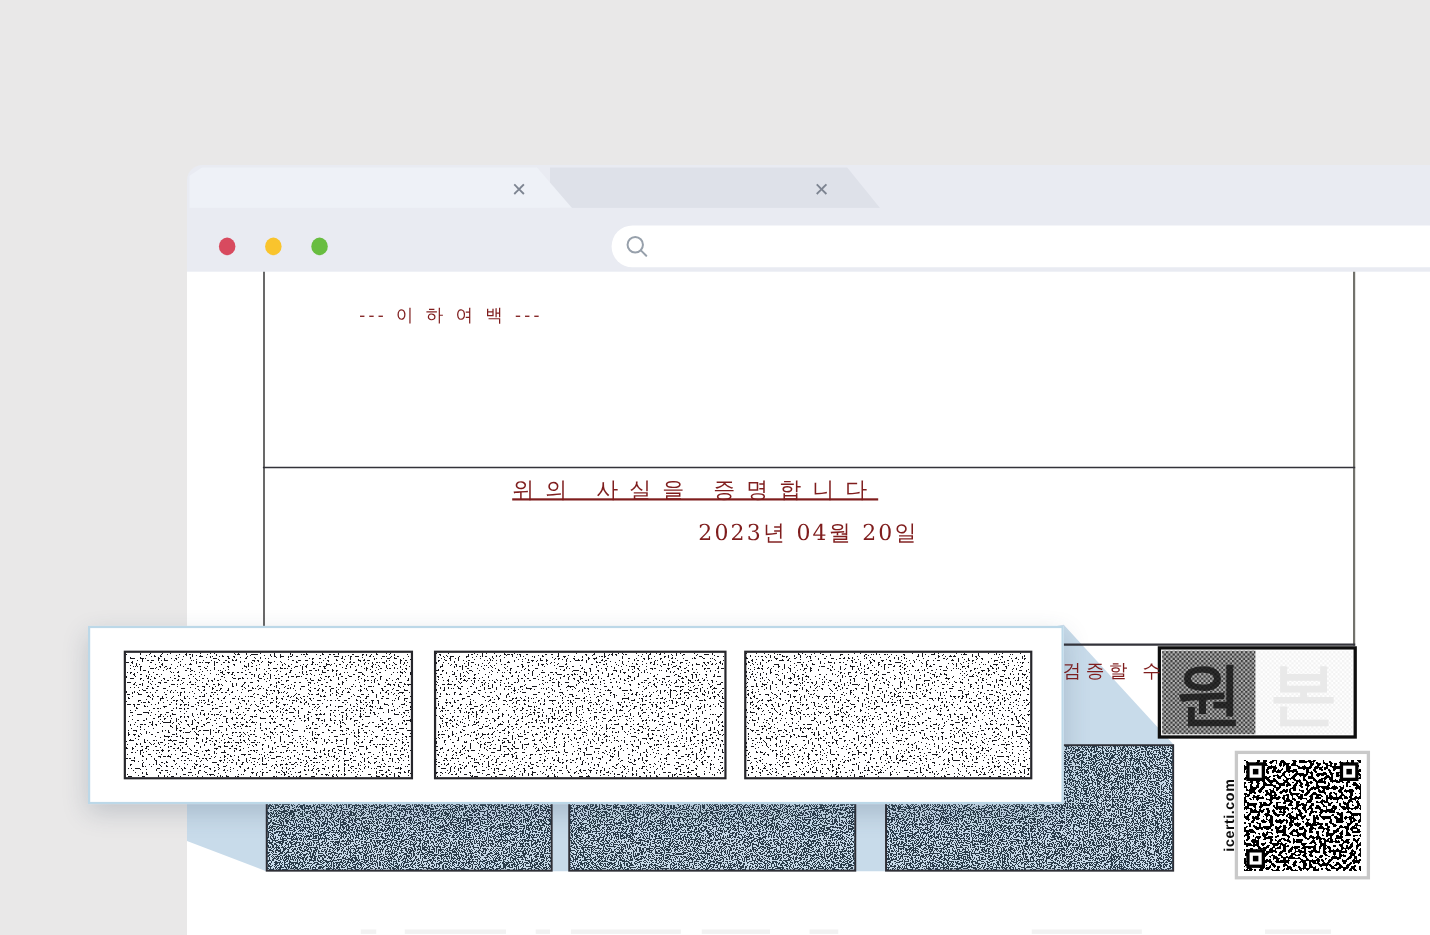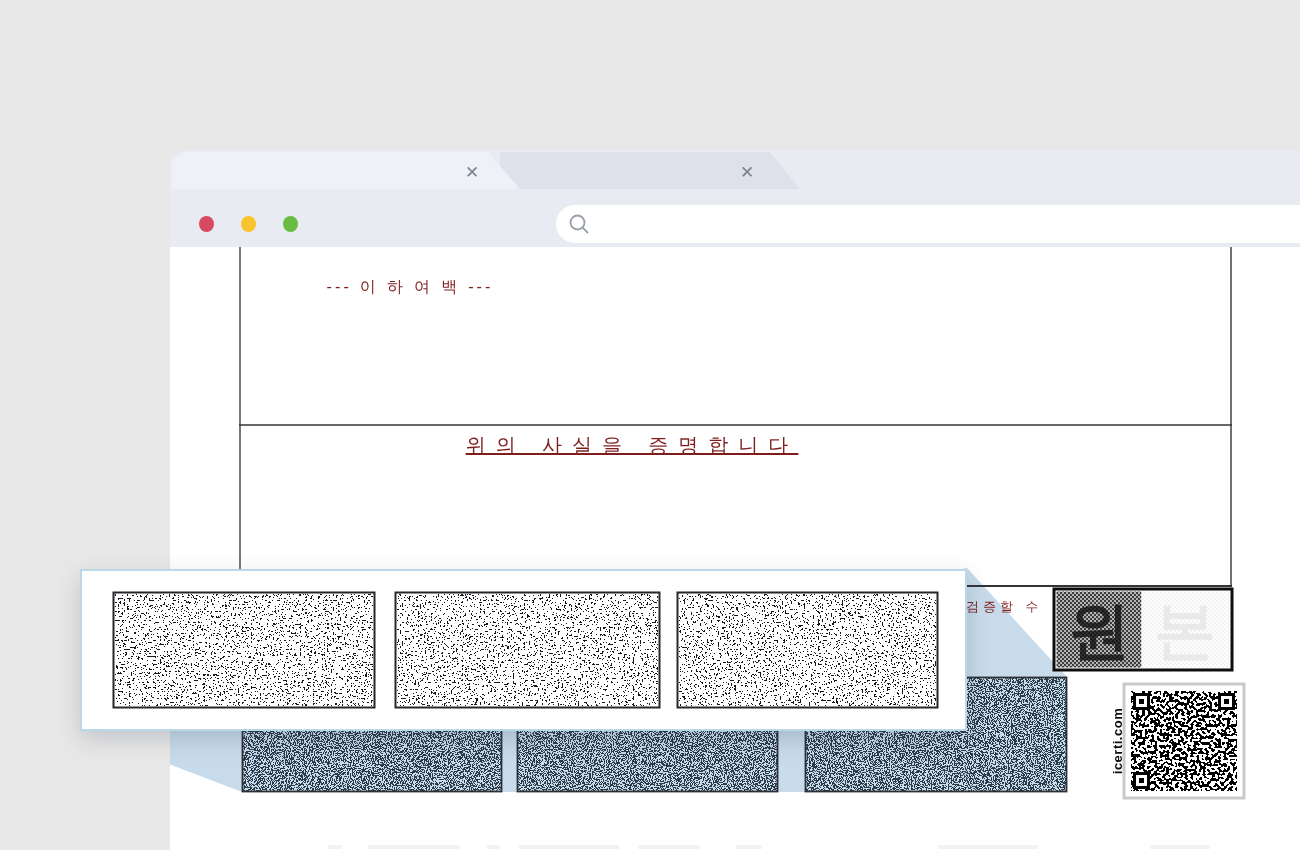--- a/index.html
+++ b/index.html
@@ -36,21 +36,21 @@
   .gfx{position:absolute;inset:0;z-index:2;pointer-events:none;}
 
   .doc-text{position:absolute;z-index:3;color:#7f1d1d;
         font-family:"DejaVu Serif","Liberation Serif",serif;}
   .t-blank{left:240px;top:277px;width:340px;text-align:center;
         font-size:16px;letter-spacing:3px;}
   .t-certify{left:240px;top:432px;width:784px;text-align:center;
         font-size:20px;letter-spacing:10px;text-decoration:underline;}
   .t-date{left:240px;top:471px;width:990px;text-align:center;
         font-size:20px;letter-spacing:2px;}
-  .t-verify{left:966px;top:598px;font-size:13px;letter-spacing:4px;white-space:nowrap;}
+  .t-verify{left:966px;top:598px;font-size:17px;letter-spacing:4px;white-space:nowrap;}
   .t-qr-caption{left:1063px;top:733px;width:110px;height:16px;z-index:3;
         transform:rotate(-90deg);text-align:center;
         font-family:"Liberation Sans",sans-serif;font-weight:700;font-size:13px;
         letter-spacing:.5px;color:#0d0d0d;position:absolute;}
 
   .faint-row{position:absolute;top:845px;height:4px;background:#ececec;z-index:3;opacity:.7;}
 
   
   .overlay{position:absolute;left:80px;top:569px;width:887px;height:162px;
         background:#ffffff;border:2px solid #bcd8e8;box-sizing:border-box;
@@ -208,20 +208,21 @@
         <rect x="1224" y="699" width="5" height="5" fill="#000"></rect>
         <rect x="1133" y="772" width="17" height="17" fill="#000"></rect>
         <rect x="1136" y="775" width="11" height="11" fill="#fff"></rect>
         <rect x="1139" y="778" width="5" height="5" fill="#000"></rect>
       </g>
     </g>
   </svg>
 
   <div class="doc-text t-blank">--- 이 하 여 백 ---</div>
   <div class="doc-text t-certify">위의 사실을 증명합니다</div>
+  <div class="doc-text t-date">2023년 04월 20일</div>
   <div class="doc-text t-verify">검증할 수</div>
   <div class="t-qr-caption">icerti.com</div>
 
   <div>
     <div class="faint-row" style="left:328px;width:14px;"></div>
     <div class="faint-row" style="left:368px;width:92px;"></div>
     <div class="faint-row" style="left:487px;width:13px;"></div>
     <div class="faint-row" style="left:519px;width:100px;"></div>
     <div class="faint-row" style="left:638px;width:62px;"></div>
     <div class="faint-row" style="left:736px;width:26px;"></div>

